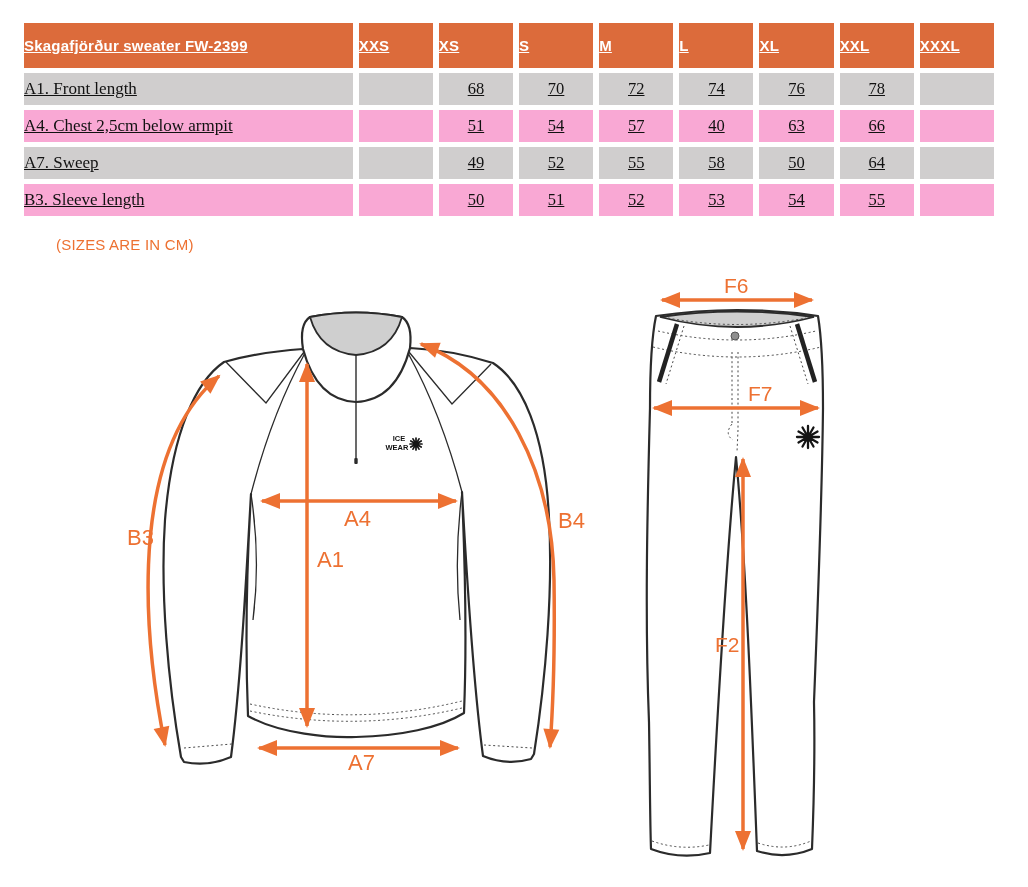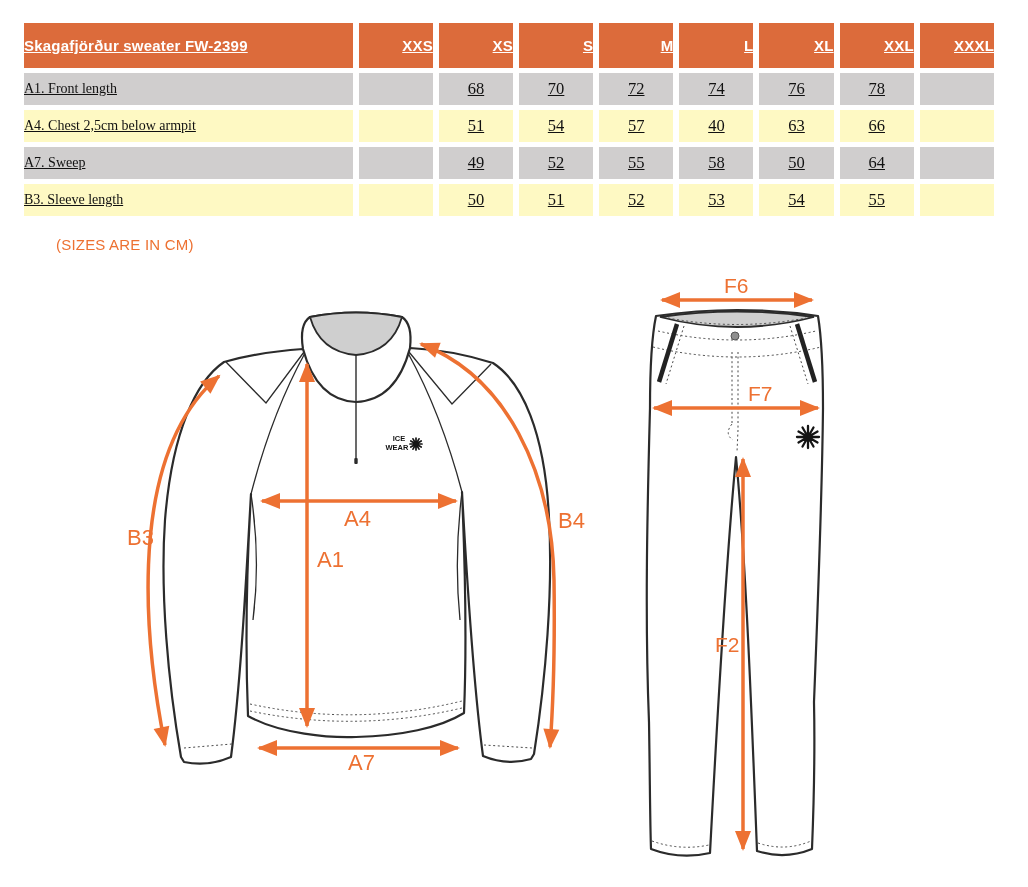--- a/index.html
+++ b/index.html
@@ -8,27 +8,27 @@
     font-family:"Liberation Sans",sans-serif;overflow:hidden;
   }
   
   table.size-table{
     position:absolute;left:18px;top:18px;width:982px;
     border-collapse:separate;border-spacing:6px 5px;table-layout:fixed;
   }
   table.size-table th, table.size-table td{padding:0;vertical-align:middle;text-decoration:underline;}
   th.hd{
     background:#DC6B3B;color:#ffffff;font-weight:bold;font-size:15px;
-    height:45px;text-align:right;letter-spacing:.2px;
+    height:45px;text-align:left;letter-spacing:.2px;
   }
   th.hd-title{text-align:left;padding-left:43px;}
   tr.dark  td{background:#D0CECE;}
-  tr.light td{background:#fef9c3;}
+  tr.light td{background:#f9a8d4;}
   td.lbl{
-    font-family:"Liberation Serif",serif;font-size:14px;color:#111;
+    font-family:"Liberation Serif",serif;font-size:17px;color:#111;
     height:32px;padding-left:22px;text-align:left;
   }
   td.val{
     font-family:"Liberation Serif",serif;font-size:16.5px;color:#111;
     height:28px;text-align:center;
   }
   
   .cm-note{
     position:absolute;left:56px;top:236px;color:#ED7132;
     font-size:15px;font-weight:500;letter-spacing:.2px;

